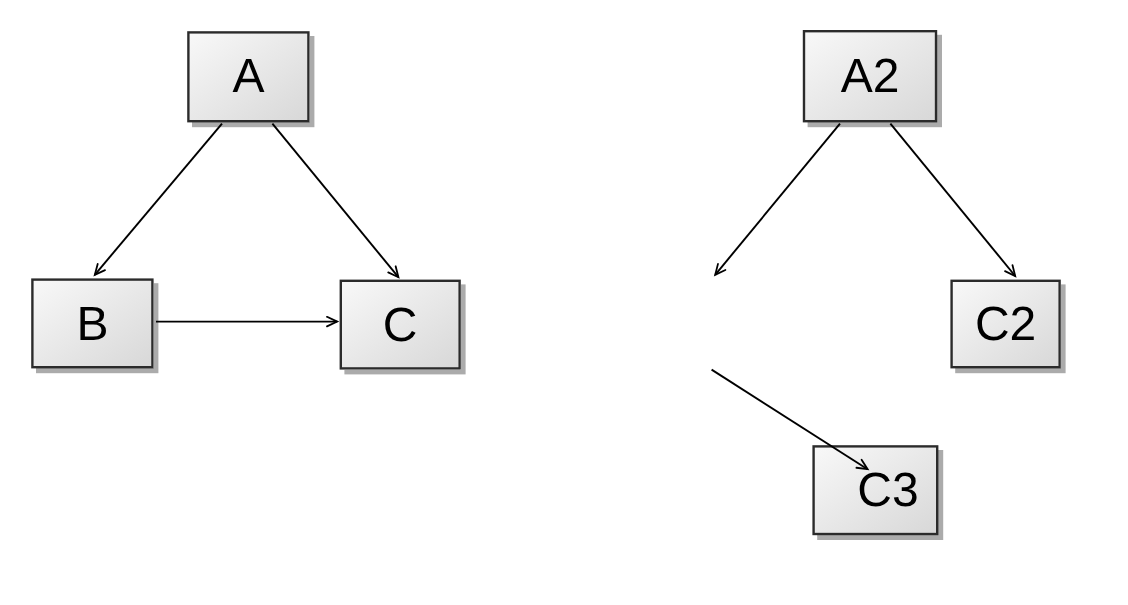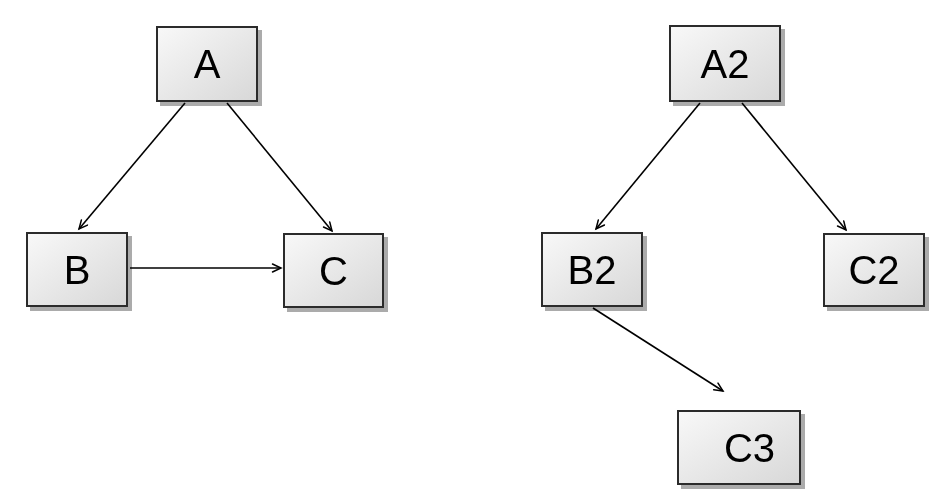--- a/index.html
+++ b/index.html
@@ -74,22 +74,19 @@
     </div>
     <div class="node" style="left: 26px; top: 232px; width: 102px; height: 75px;">
       <span class="node-label">B</span>
     </div>
     <div class="node" style="left: 283px; top: 233px; width: 101px; height: 75px;">
       <span class="node-label">C</span>
     </div>
     <div class="node" style="left: 669px; top: 25px; width: 112px; height: 77px;">
       <span class="node-label">A2</span>
     </div>
-    <div class="node" style="left: 541px; top: 232px; width: 102px; height: 75px;">
-      <span class="node-label">B2</span>
-    </div>
-    <div class="node" style="left: 823px; top: 233px; width: 102px; height: 74px; align-items: center;">
+    <div class="node" style="left: 792px; top: 233px; width: 92px; height: 74px; align-items: center;">
       <span class="node-label">C2</span>
     </div>
-    <div class="node" style="left: 677px; top: 410px; width: 124px; height: 75px; padding-left: 21px;">
+    <div class="node" style="left: 677px; top: 371px; width: 105px; height: 75px; padding-left: 21px;">
       <span class="node-label">C3</span>
     </div>
   </div>
 
 </body></html>

